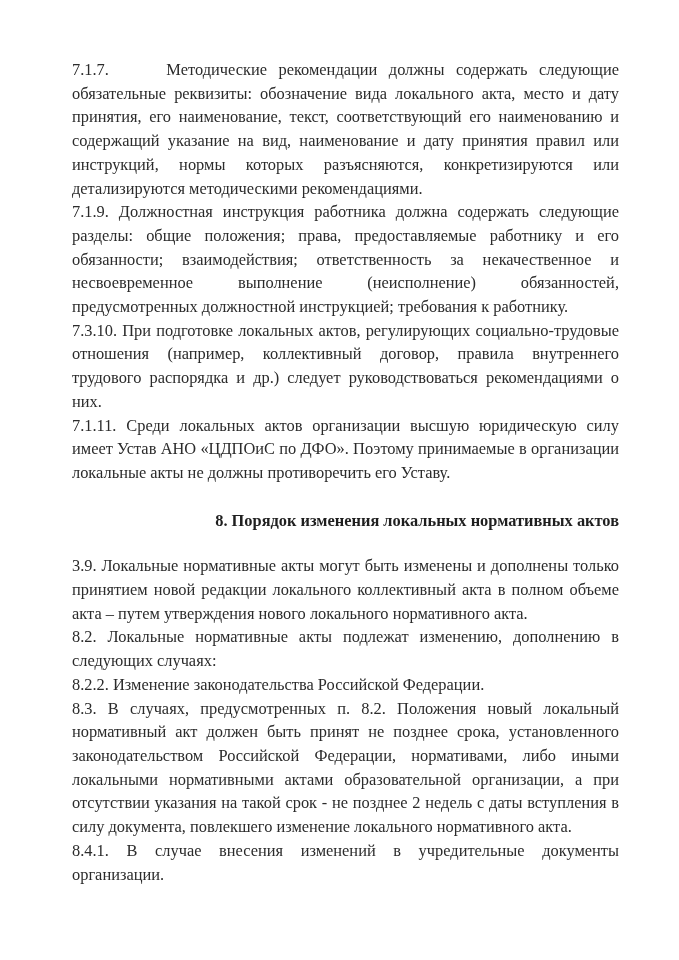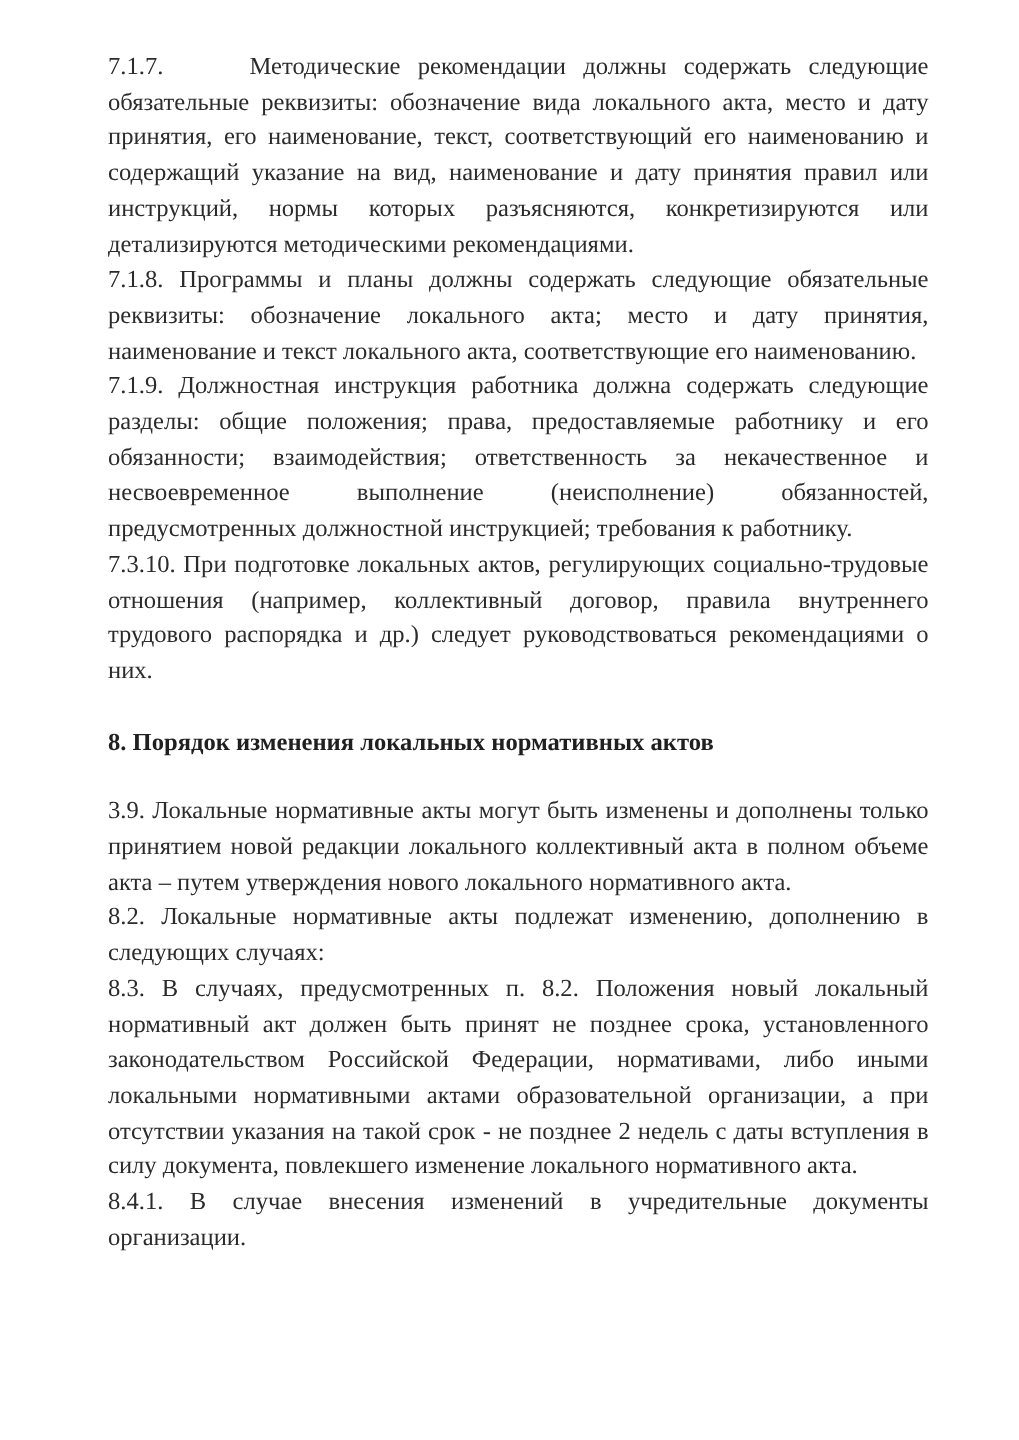--- a/index.html
+++ b/index.html
@@ -23,42 +23,44 @@
       line-height: 23.7px;
       color: #2b2b2b;
     }
     .para {
       margin: 0;
       text-align: justify;
       text-align-last: left;
     }
     .heading {
       margin: 24px 0 22px 0;
-      text-align: left;
+      text-align: right;
       font-weight: bold;
       font-size: 16.4px;
       line-height: 23.7px;
       color: #1f1f1f;
     }
     .sec1 .para:first-child {
       word-spacing: 0px;
+      margin-top: 26px;
     }
   </style>
 </head>
 <body>
 
 <div class="page">
   <div class="sec1">
     <p class="para"><span>7.1.7.</span>&nbsp;&nbsp;&nbsp;&nbsp; <span>Методические рекомендации должны содержать следующие обязательные реквизиты: обозначение вида локального акта, место и дату принятия, его наименование, текст, соответствующий его наименованию и содержащий указание на вид, наименование и дату принятия правил или инструкций, нормы которых разъясняются, конкретизируются или детализируются методическими рекомендациями.</span></p>
-    <p class="para"><span>7.1.8.</span> <span>Программы и планы должны содержать следующие обязательные реквизиты: обозначение локального акта; место и дату принятия, наименование и текст локального акта, соответствующие его наименованию.</span></p>
     <p class="para"><span>7.1.9.</span> <span>Должностная инструкция работника должна содержать следующие разделы: общие положения; права, предоставляемые работнику и его обязанности; взаимодействия; ответственность за некачественное и несвоевременное выполнение (неисполнение) обязанностей, предусмотренных должностной инструкцией; требования к работнику.</span></p>
     <p class="para"><span>7.3.10.</span> <span>При подготовке локальных актов, регулирующих социально-трудовые отношения (например, коллективный договор, правила внутреннего трудового распорядка и др.) следует руководствоваться рекомендациями о них.</span></p>
+    <p class="para"><span>7.1.11.</span> <span>Среди локальных актов организации высшую юридическую силу имеет Устав АНО «ЦДПОиС по ДФО». Поэтому принимаемые в организации локальные акты не должны противоречить его Уставу.</span></p>
   </div>
 
   <h2 class="heading">8. Порядок изменения локальных нормативных актов</h2>
 
   <div class="sec8">
     <p class="para"><span>3.9.</span> <span>Локальные нормативные акты могут быть изменены и дополнены только принятием новой редакции локального коллективный акта в полном объеме акта – путем утверждения нового локального нормативного акта.</span></p>
     <p class="para"><span>8.2.</span> <span>Локальные нормативные акты подлежат изменению, дополнению в следующих случаях:</span></p>
+    <p class="para"><span>8.2.2.</span> <span>Изменение законодательства Российской Федерации.</span></p>
     <p class="para"><span>8.3.</span> <span>В случаях, предусмотренных п. 8.2. Положения новый локальный нормативный акт должен быть принят не позднее срока, установленного законодательством Российской Федерации, нормативами, либо иными локальными нормативными актами образовательной организации, а при отсутствии указания на такой срок - не позднее 2 недель с даты вступления в силу документа, повлекшего изменение локального нормативного акта.</span></p>
     <p class="para"><span>8.4.1.</span> <span>В случае внесения изменений в учредительные документы организации.</span></p>
   </div>
 </div>
 
 </body></html>

